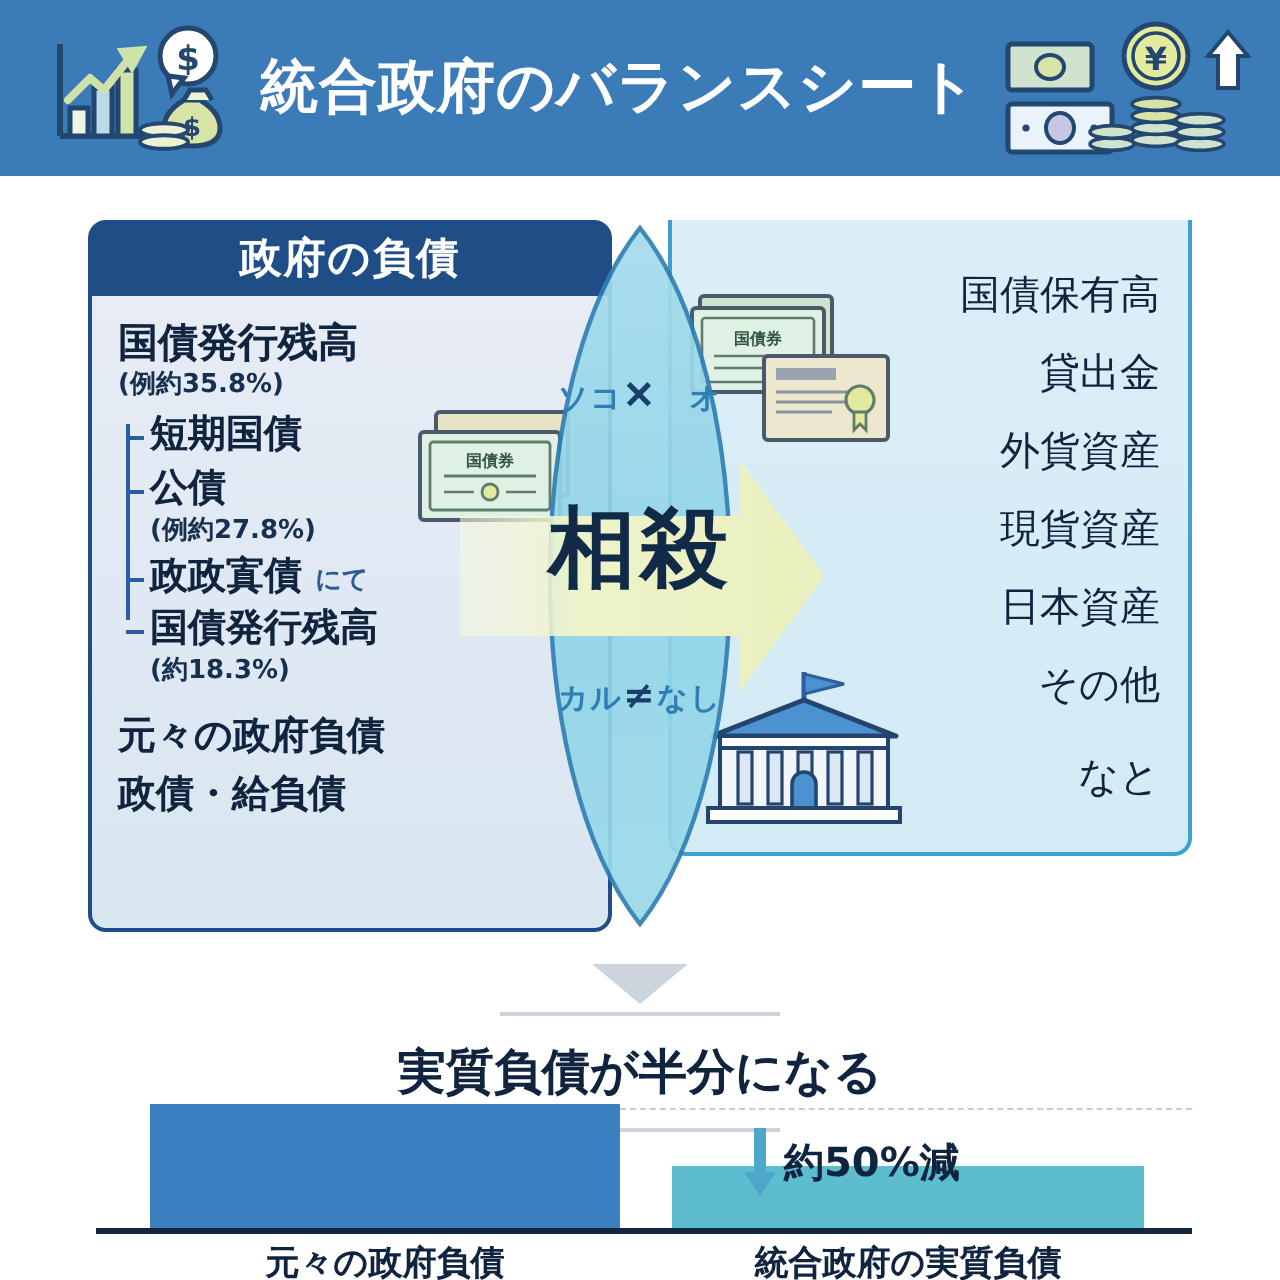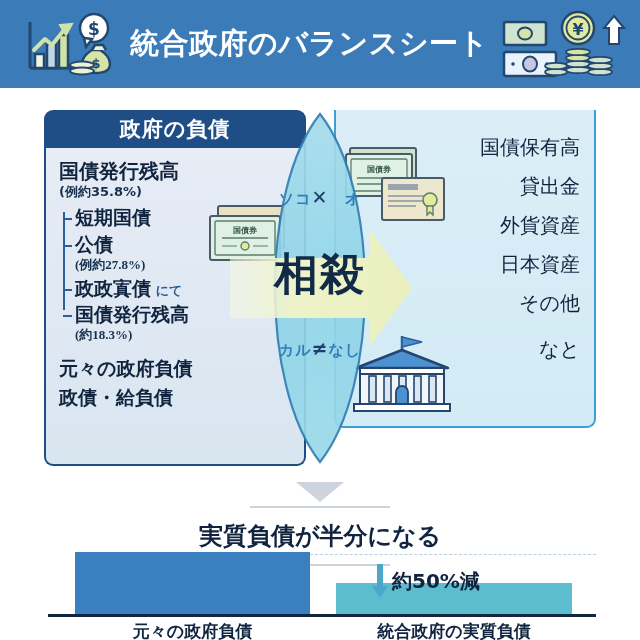--- a/index.html
+++ b/index.html
@@ -59,21 +59,21 @@
 
   
   .lcol{ position:absolute; left:13px; top:12px; width:200px; color:#10243f; }
   .l-head{ font-size:20px; font-weight:bold; line-height:1.1; }
   .l-sub{ font-size:13px; font-weight:bold; margin-top:1px; color:#17304f; }
   .l-tree{ position:relative; margin-top:5px; padding-left:16px; }
   .l-tree:before{
     content:""; position:absolute; left:4px; top:6px; bottom:34px;
     border-left:2px solid #2a5f9e;
   }
-  .l-item{ position:relative; margin-bottom:3px;font-family:Liberation Serif, serif; }
+  .l-item{ position:relative; margin-bottom:3px; }
   .l-item:before{
     content:""; position:absolute; left:-12px; top:12px;
     width:9px; height:0; border-top:2px solid #2a5f9e;
   }
   .l-item .t{ font-size:19px; font-weight:bold; line-height:1.25; }
   .l-item .t .small{ font-size:13px; color:#2c5c95; font-weight:bold; }
   .l-item .p{ font-size:13px; font-weight:bold; color:#17304f; margin-top:-1px;}
   .l-tail{ margin-top:10px; }
   .l-tail div{ font-size:19px; font-weight:bold; line-height:1.55; }
 
@@ -84,21 +84,21 @@
   }
   .rcol div{ font-size:20px; font-weight:normal; line-height:1.0; margin-bottom:19px;margin-top:11px; }
   .rcol div.gap{ margin-bottom:26px; }
 
   
   .lens-wrap{ position:absolute; left:232px; top:18px; width:176px; height:356px; }
   .arrowsvg{ position:absolute; left:-8px; top:0; }
 
   .lens-top{
     position:absolute; width:176px; text-align:center; top:76px;
-    font-size:15px; font-weight:bold; color:#2f7fb5; letter-spacing:1px;
+    font-size:15px; font-weight:bold; color:#2f7fb5; letter-spacing:1px;font-family:Liberation Serif, serif;
   }
   .lens-bot{
     position:absolute; width:176px; text-align:center; top:227px;
     font-size:15px; font-weight:bold; color:#2f7fb5; letter-spacing:1px;
   }
   .lens-x{ color:#1b3f6b; font-size:19px; }
   .lens-main{
     position:absolute; width:176px; text-align:center; top:135px;
     font-size:44px; font-weight:bold; color:#102a47; letter-spacing:2px;
   }
@@ -303,20 +303,21 @@
           <rect x="83" y="42" width="7" height="26" fill="#dbe7f2" stroke="#24456e" stroke-width="1.6"></rect>
           <path d="M50 70 v-12 a6 6 0 0 1 12 0 v12 z" fill="#4d92d0" stroke="#24456e" stroke-width="1.8"></path>
           <rect x="8" y="70" width="96" height="7" fill="#ffffff" stroke="#24456e" stroke-width="2"></rect>
         </svg>
       </span>
 
       <div class="rcol">
         <div>国債保有高</div>
         <div>貸出金</div>
         <div>外貨資産</div>
+        <div>現貨資産</div>
         <div>日本資産</div>
         <div class="gap">その他</div>
         <div>なと</div>
       </div>
     </div>
   </div>
 
   <div class="lens-wrap">
     <svg class="arrowsvg" width="192" height="356" viewBox="0 0 192 356">
       <defs>

